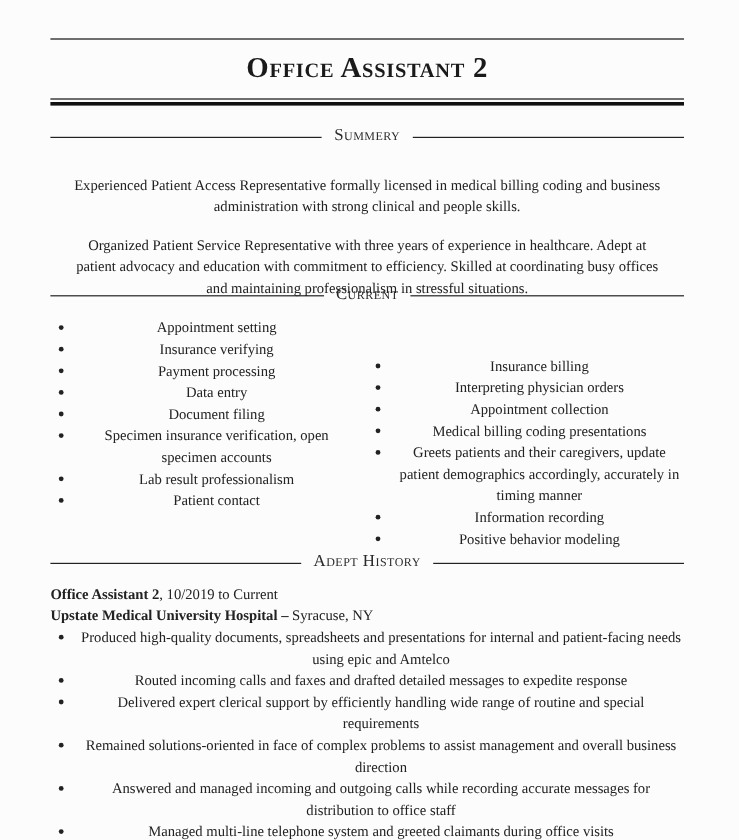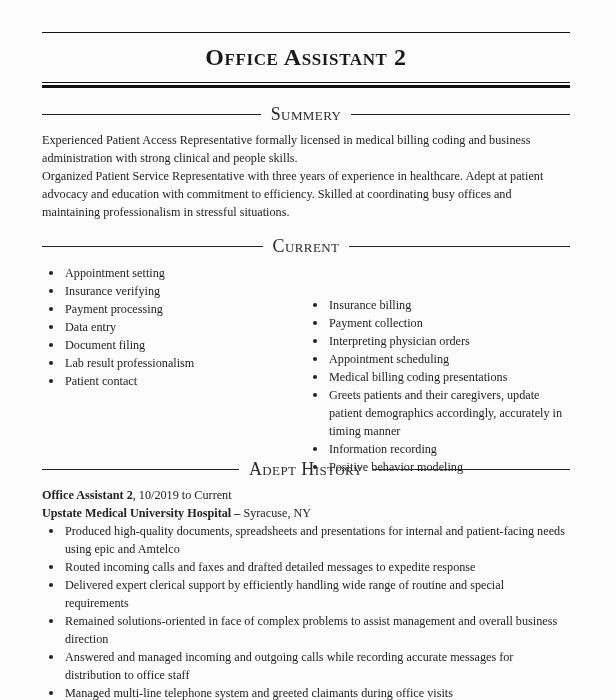--- a/index.html
+++ b/index.html
@@ -68,33 +68,34 @@
       height: 18px;
     }
     .section-head .line {
       flex: 1;
       border-top: 1px solid #222;
       height: 0;
     }
     .section-head .label {
       padding: 0 10px;
       font-variant: small-caps;
-      font-size: 18px;
+      font-size: 14px;
       letter-spacing: 0.4px;
       color: #2a2a2a;
       line-height: 18px;
     }
     .summary {
       position: absolute;
       top: 131px;
       left: 0;
       width: 528px;
     }
     .summary p {
-      margin: 0;
+      margin: 14px;
+      text-align: center;
     }
     .skills {
       position: absolute;
       top: 264px;
       left: 0;
       width: 528px;
       display: flex;
     }
     .skills ul {
       list-style: none;
@@ -104,20 +105,21 @@
     .skills ul.col-left {
       width: 264px;
     }
     .skills ul.col-right {
       width: 264px;
       margin-top: 32px;
     }
     li.bul {
       position: relative;
       padding-left: 23px;
+      text-align: center;
     }
     li.bul .dot {
       position: absolute;
       left: 7px;
       top: 7px;
       width: 4px;
       height: 4px;
       border-radius: 50%;
       background: #222;
     }
@@ -164,28 +166,28 @@
     <span class="label">Current</span>
     <div class="line"></div>
   </div>
   <div class="skills">
     <ul class="col-left">
       <li class="bul"><span class="dot"></span><span>Appointment setting</span></li>
       <li class="bul"><span class="dot"></span><span>Insurance verifying</span></li>
       <li class="bul"><span class="dot"></span><span>Payment processing</span></li>
       <li class="bul"><span class="dot"></span><span>Data entry</span></li>
       <li class="bul"><span class="dot"></span><span>Document filing</span></li>
+      <li class="bul"><span class="dot"></span><span>Specimen insurance verification, open specimen accounts</span></li>
       <li class="bul"><span class="dot"></span><span>Lab result professionalism</span></li>
       <li class="bul"><span class="dot"></span><span>Patient contact</span></li>
     </ul>
     <ul class="col-right">
       <li class="bul"><span class="dot"></span><span>Insurance billing</span></li>
-      <li class="bul"><span class="dot"></span><span>Payment collection</span></li>
       <li class="bul"><span class="dot"></span><span>Interpreting physician orders</span></li>
-      <li class="bul"><span class="dot"></span><span>Appointment scheduling</span></li>
+      <li class="bul"><span class="dot"></span><span>Appointment collection</span></li>
       <li class="bul"><span class="dot"></span><span>Medical billing coding presentations</span></li>
       <li class="bul"><span class="dot"></span><span>Greets patients and their caregivers, update patient demographics accordingly, accurately in timing manner</span></li>
       <li class="bul"><span class="dot"></span><span>Information recording</span></li>
       <li class="bul"><span class="dot"></span><span>Positive behavior modeling</span></li>
     </ul>
   </div>
 
   <div class="section-head" style="top:460px">
     <div class="line"></div>
     <span class="label">Adept History</span>

